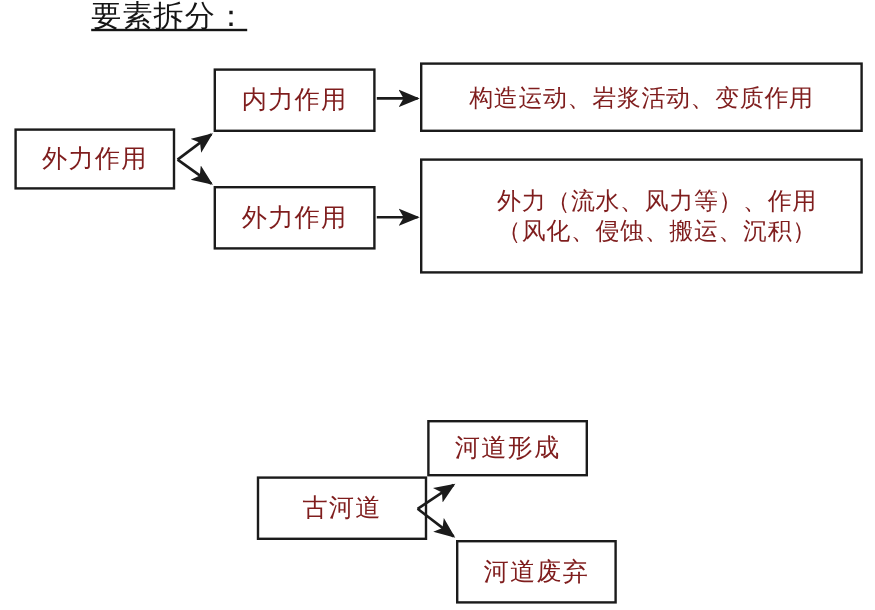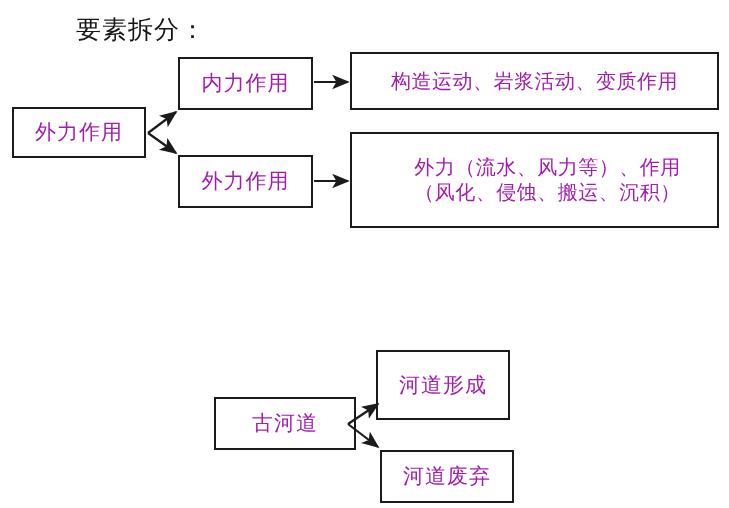--- a/index.html
+++ b/index.html
@@ -31,54 +31,54 @@
   }
   .section-title {
     position: absolute;
     font-size: 25px;
     line-height: 1.1;
     letter-spacing: 1px;
     color: #151515;
     white-space: nowrap;
     font-family: "DejaVu Sans", "Liberation Sans", sans-serif;
   }
-  #title-elements { left: 76px; top: 16px; }
+  #title-elements { left: 76px; top: 0; text-decoration: underline; }
   #title-process  { left: 78px; top: 294px; }
 
   .node {
     position: absolute;
     box-sizing: border-box;
     border: 2px solid #1b1b1b;
     background: #ffffff;
     display: flex;
     align-items: center;
     justify-content: center;
     text-align: center;
     font-size: 21px;
     line-height: 1.25;
     letter-spacing: 1px;
-    color: #a21caf;
+    color: #7f1d1d;
     padding: 2px 6px;
     white-space: pre-line;
   }
   .node.wide {
     font-size: 20px;
     letter-spacing: 0.5px;
   }
 
   
   #node-waili-source { left: 12px;  top: 107px; width: 134px; height: 51px; }
   #node-neili        { left: 178px; top: 57px;  width: 135px; height: 53px; }
   #node-waili        { left: 178px; top: 155px; width: 135px; height: 53px; }
   #node-neili-detail { left: 350px; top: 52px;  width: 369px; height: 58px; }
   #node-waili-detail { left: 350px; top: 132px; width: 369px; height: 96px; padding-left: 32px; }
 
   
   #node-guhedao   { left: 214px; top: 397px; width: 142px; height: 53px; }
-  #node-xingcheng { left: 376px; top: 350px; width: 134px; height: 70px; }
+  #node-xingcheng { left: 356px; top: 350px; width: 134px; height: 47px; }
   #node-feiqi     { left: 380px; top: 450px; width: 134px; height: 53px; }
 
   .edge-line {
     stroke: #1b1b1b;
     stroke-width: 2.2;
     fill: none;
   }
   .arrow-head { fill: #1b1b1b; }
 </style>
 </head>

